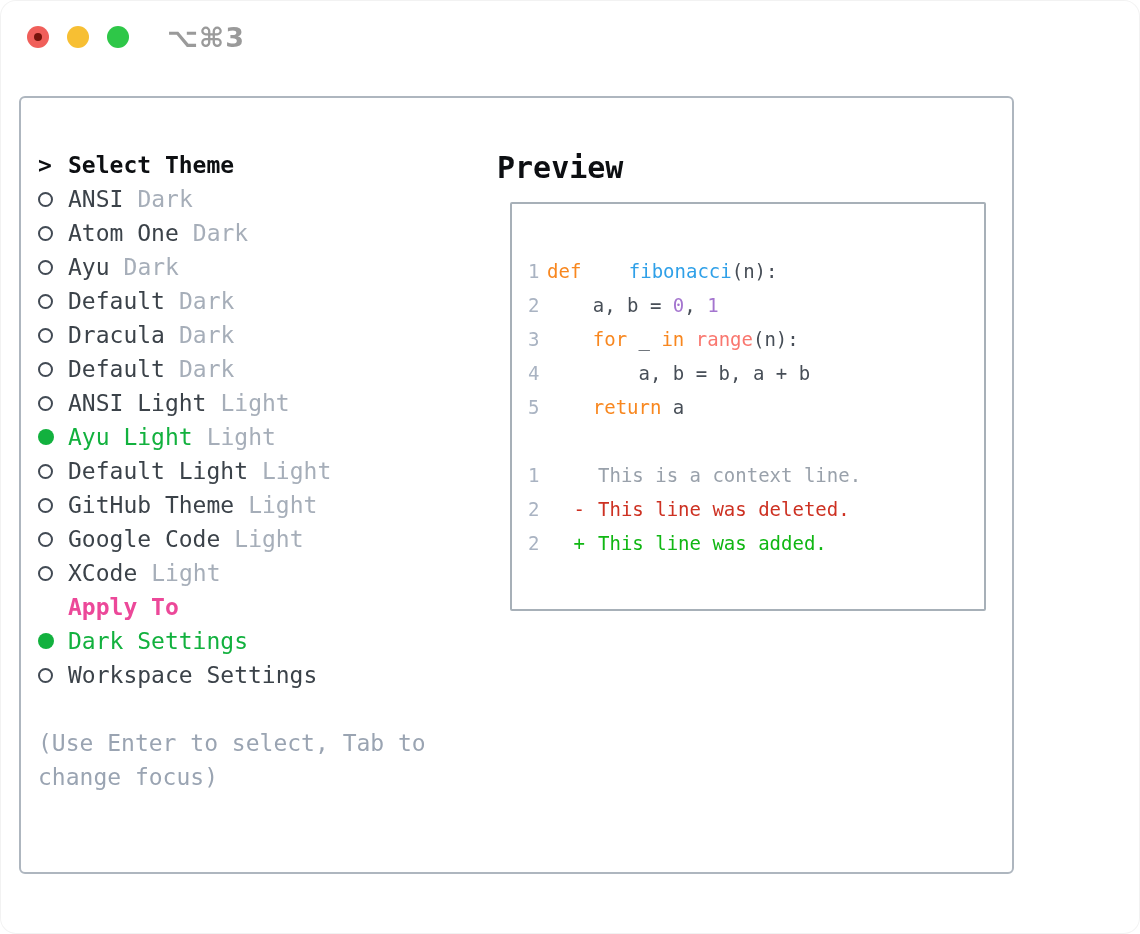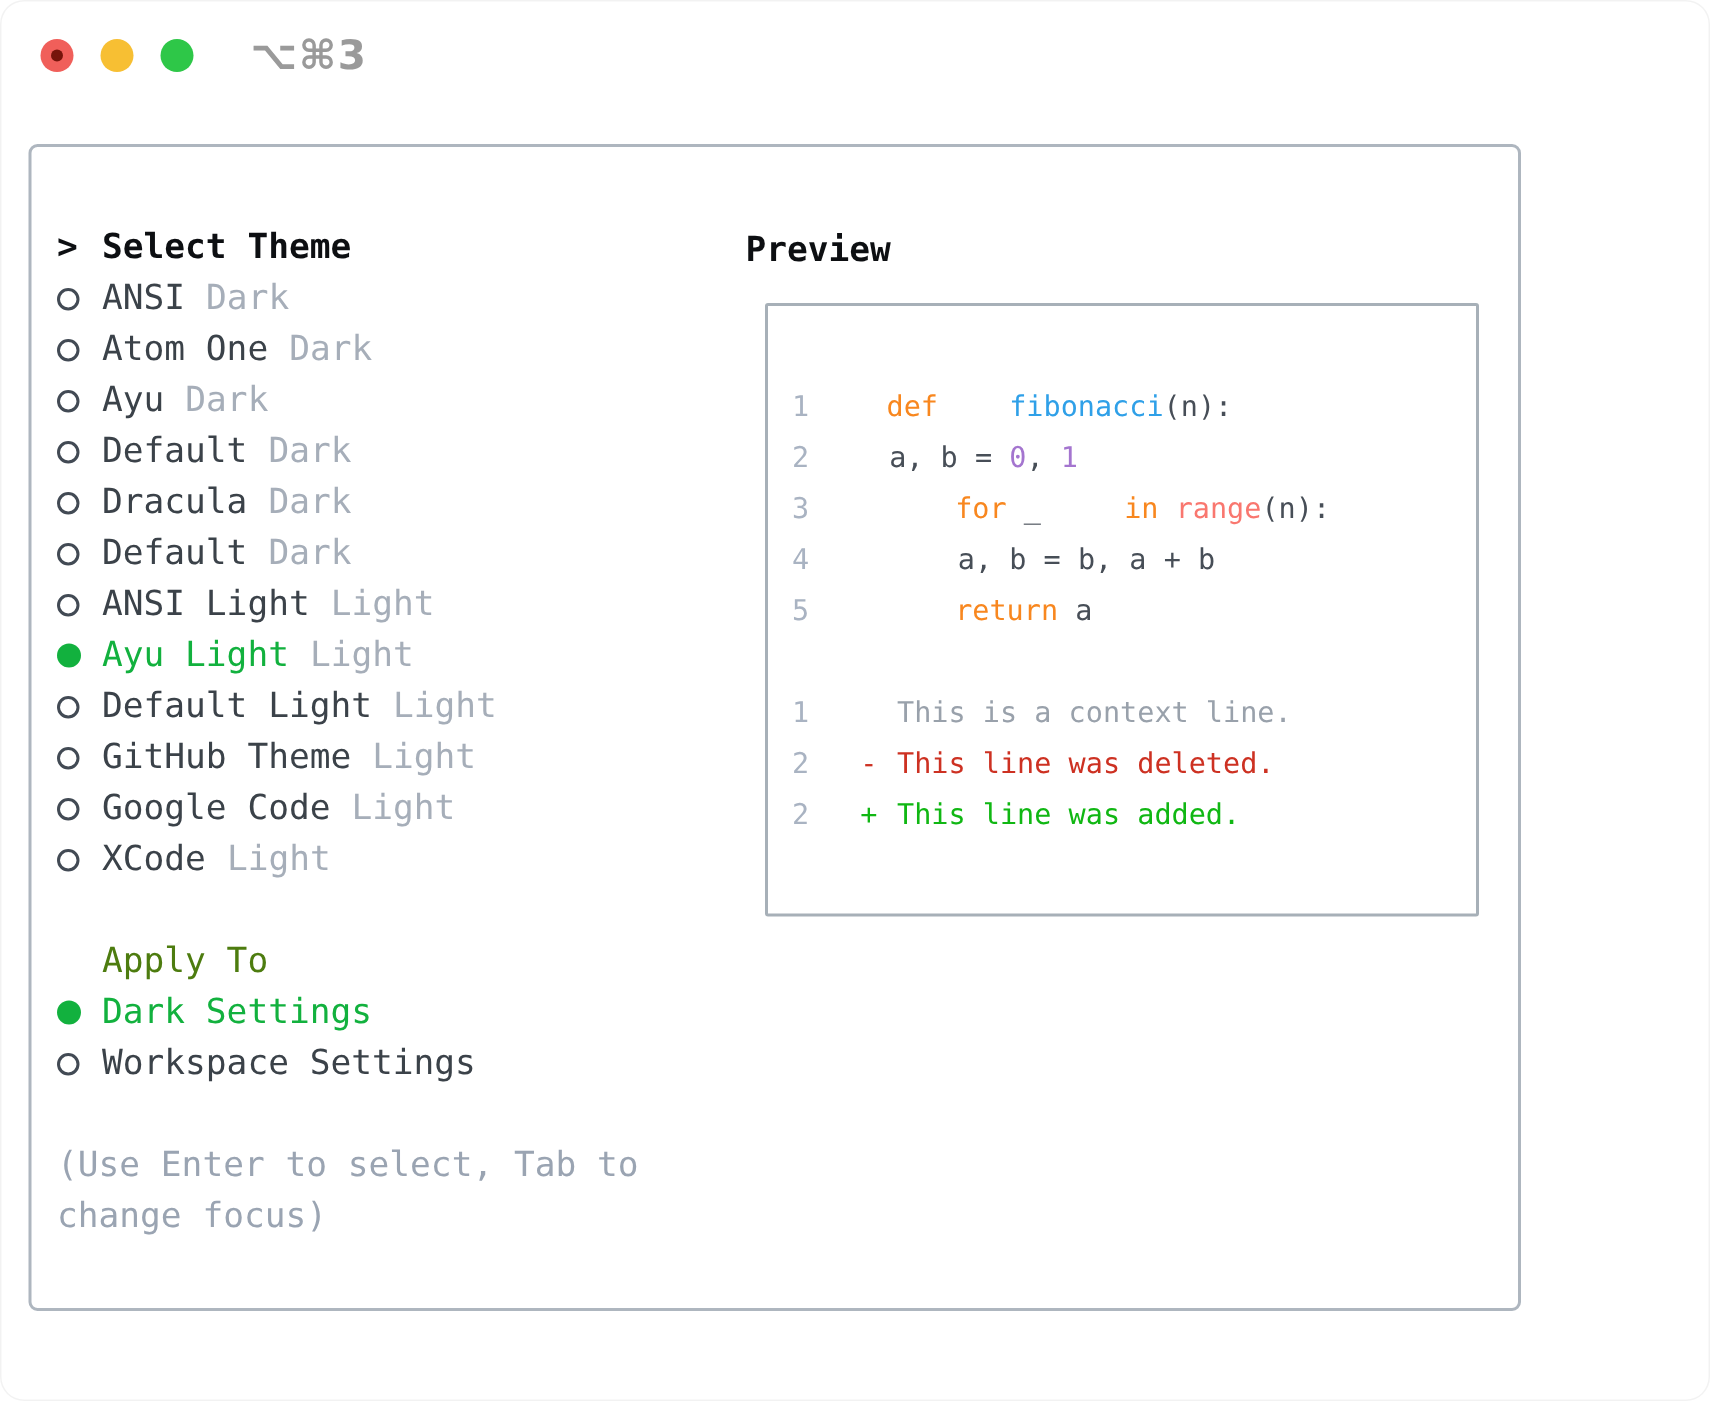--- a/index.html
+++ b/index.html
@@ -36,36 +36,36 @@
   .left-col{position:absolute;left:17px;top:50px;width:440px;font-size:23px;color:var(--text-fg);}
   .row{display:flex;align-items:center;height:34px;white-space:pre;}
   .prompt{display:inline-block;width:30px;font-weight:bold;color:var(--heading);}
   .list-heading{font-weight:bold;color:var(--heading);}
   .radio-cell{display:inline-flex;width:30px;align-items:center;}
   .radio{width:15px;height:15px;border-radius:50%;border:2px solid #424a54;background:transparent;}
   .theme-row.selected .radio{border:none;background:var(--accent-green);width:16px;height:16px;}
   .theme-row.selected .t-name{color:var(--accent-green);}
   .t-tag{color:var(--muted);margin-left:14px;}
   .theme-row.selected .t-tag{color:var(--muted);}
-  .apply-heading{margin-top:34px;height:34px;display:flex;align-items:center;
-                 padding-left:30px;color:#4d7c0f;font-weight:normal;}
+  .apply-heading{height:34px;display:flex;align-items:center;
+                 padding-left:30px;color:#ec4899;font-weight:bold;}
   .opt-row.selected .o-label{color:var(--accent-green);}
   .opt-row.selected .radio{border:none;background:var(--accent-green);width:16px;height:16px;}
   .hint{margin-top:34px;width:420px;line-height:34px;color:var(--hint);}
 
   
   .preview-heading{position:absolute;left:476px;top:52px;height:34px;display:flex;align-items:center;
-                   font-size:23px;font-weight:bold;color:var(--heading);}
+                   font-size:30px;font-weight:bold;color:var(--heading);}
   .preview-box{position:absolute;left:489px;top:104px;width:476px;height:409px;
                border:2px solid #a7b0b8;border-radius:2px;background:#fff;
                padding:50px 10px 0 16px;font-size:19px;}
   .code-row{display:flex;height:34px;align-items:center;white-space:pre;}
   .ln{display:inline-block;width:19px;color:var(--line-number);flex:none;}
   .code-text{white-space:pre;color:var(--code-fg);}
-  .tok-keyword{color:var(--keyword-orange);margin-left:44px;}
+  .tok-keyword{color:var(--keyword-orange);}
   .tok-function{color:var(--function-blue);margin-left:36px;}
   .tok-call{color:var(--call-coral);}
   .tok-number{color:var(--number-purple);}
   .tok-fg{color:var(--code-fg);}
   .blank-row{height:34px;}
   .marker{display:inline-block;width:38px;text-align:right;flex:none;}
   .diff-text{margin-left:13px;white-space:pre;text-align:right;}
   .diff-row.context .diff-text{color:var(--context-gray);}
   .diff-row.deleted .marker,.diff-row.deleted .diff-text{color:var(--diff-deleted);}
   .diff-row.added .marker,.diff-row.added .diff-text{color:var(--diff-added);}

